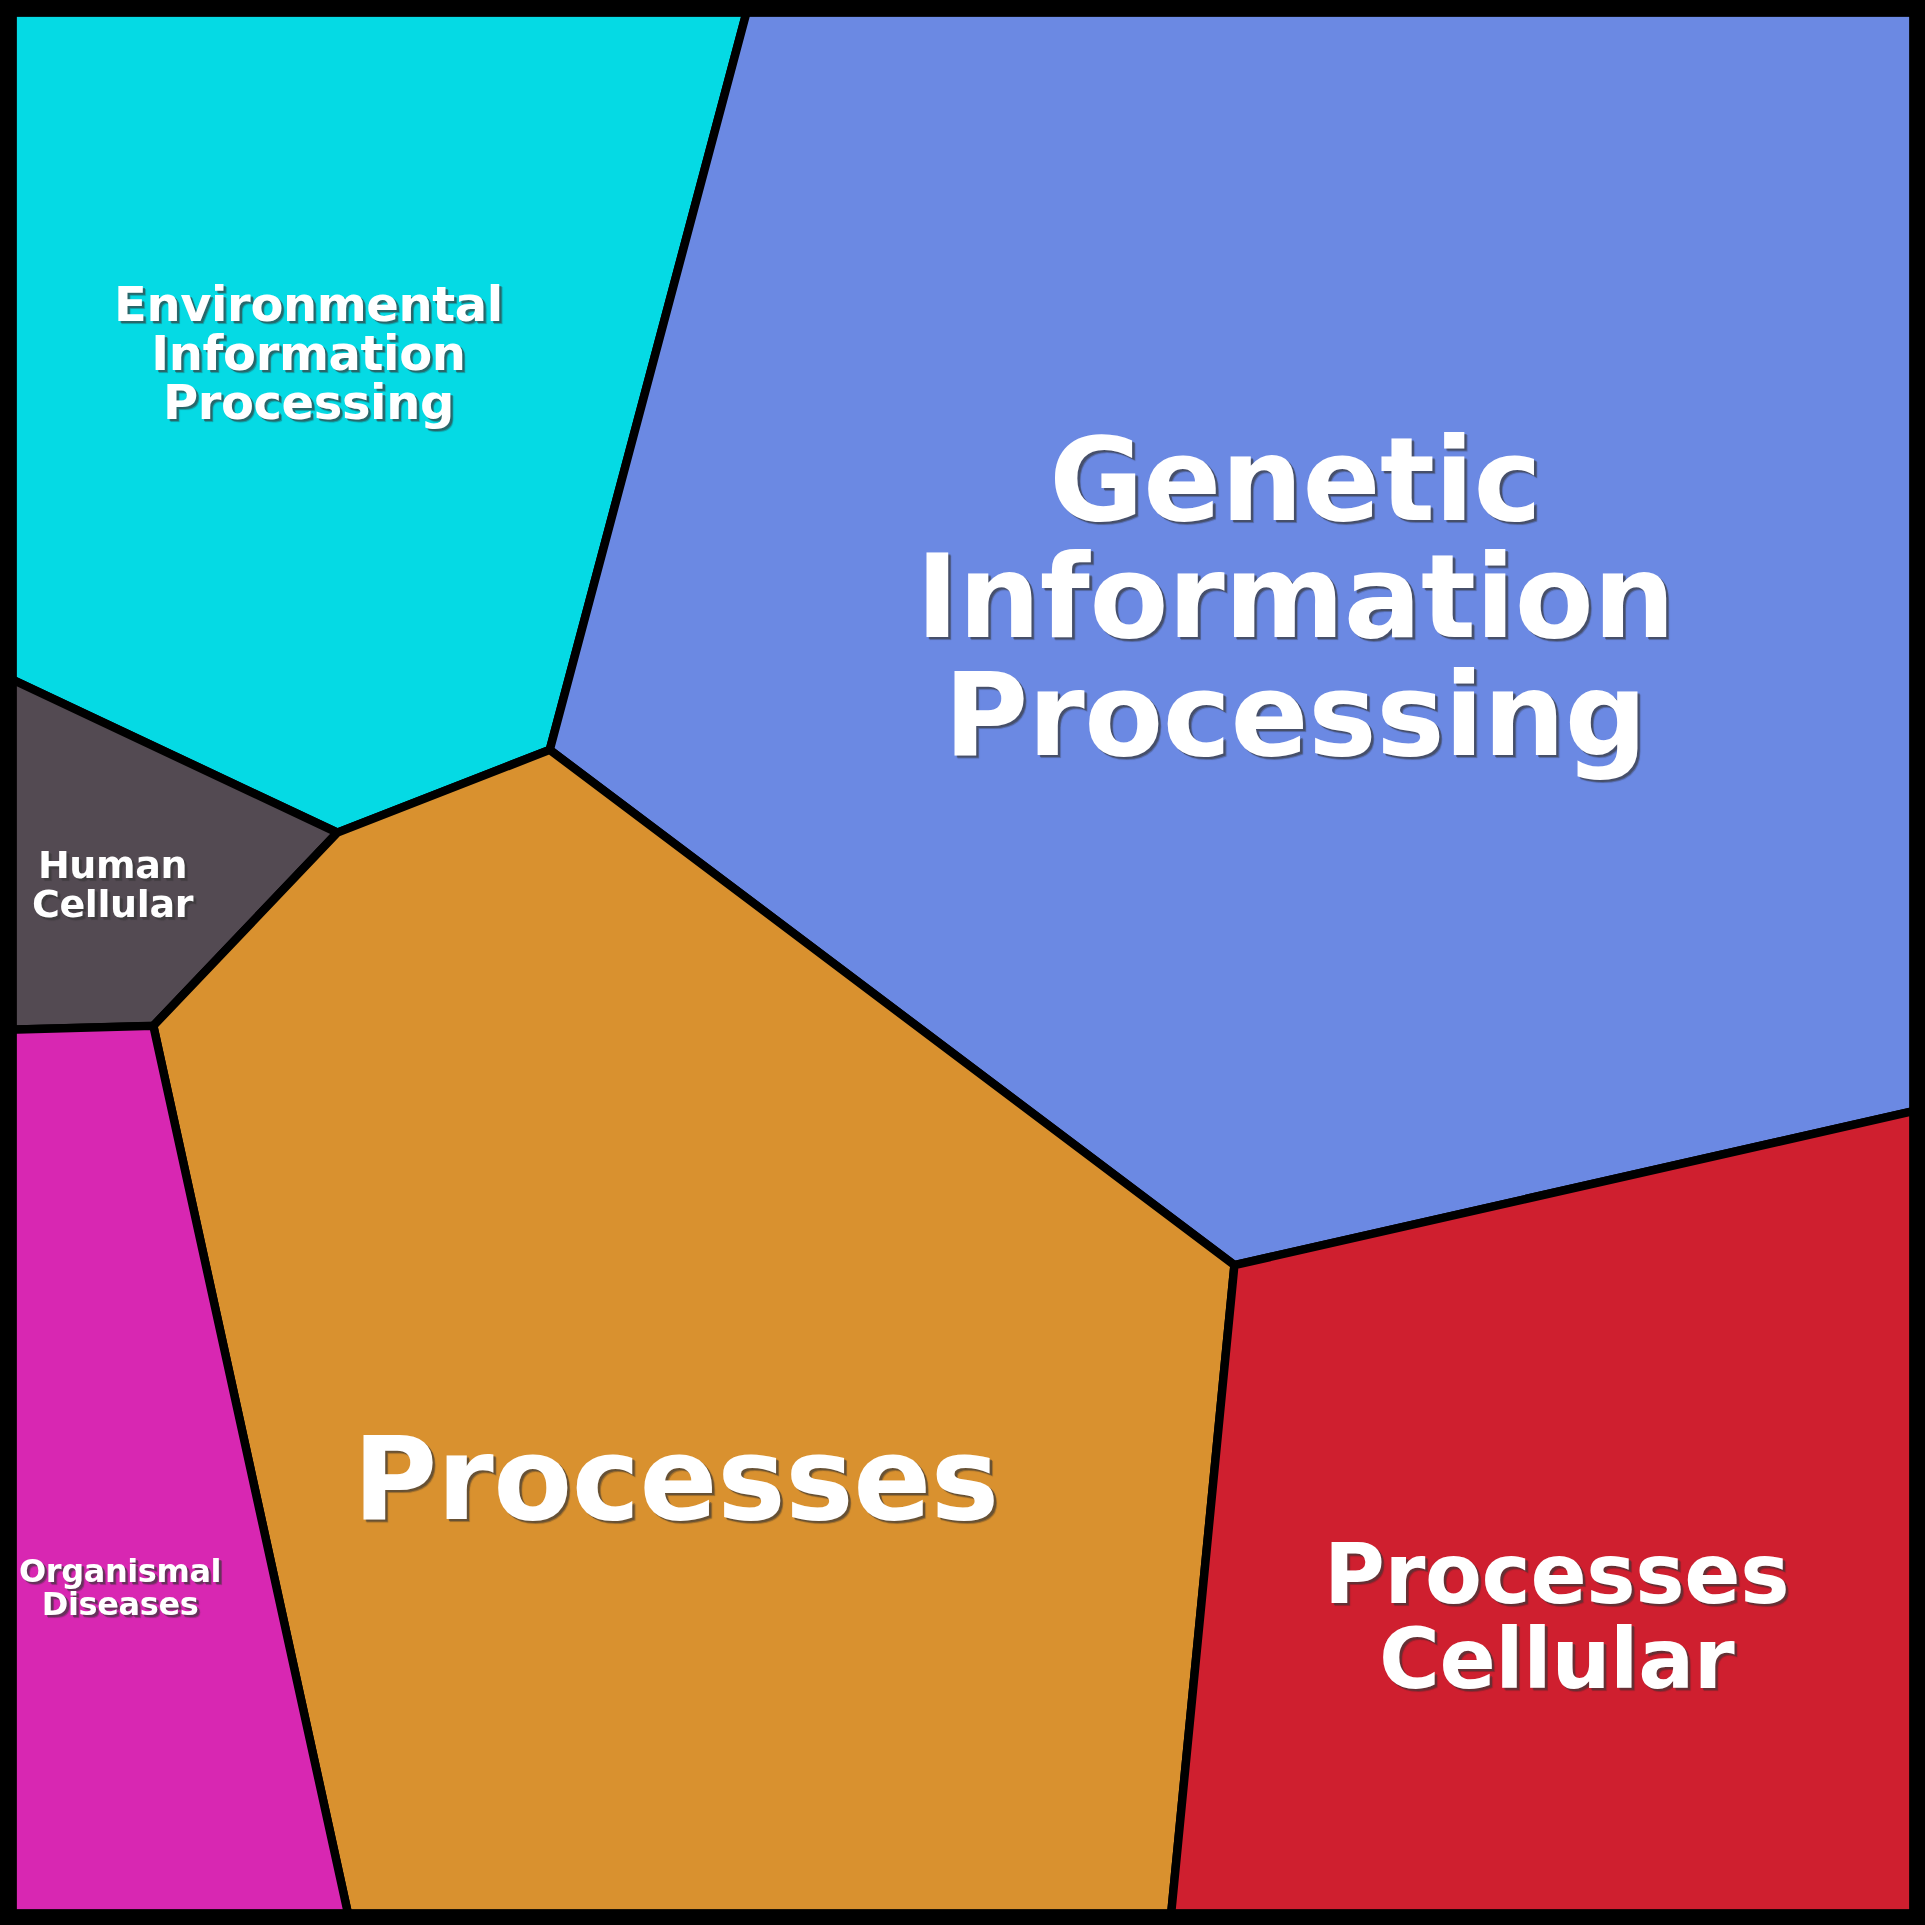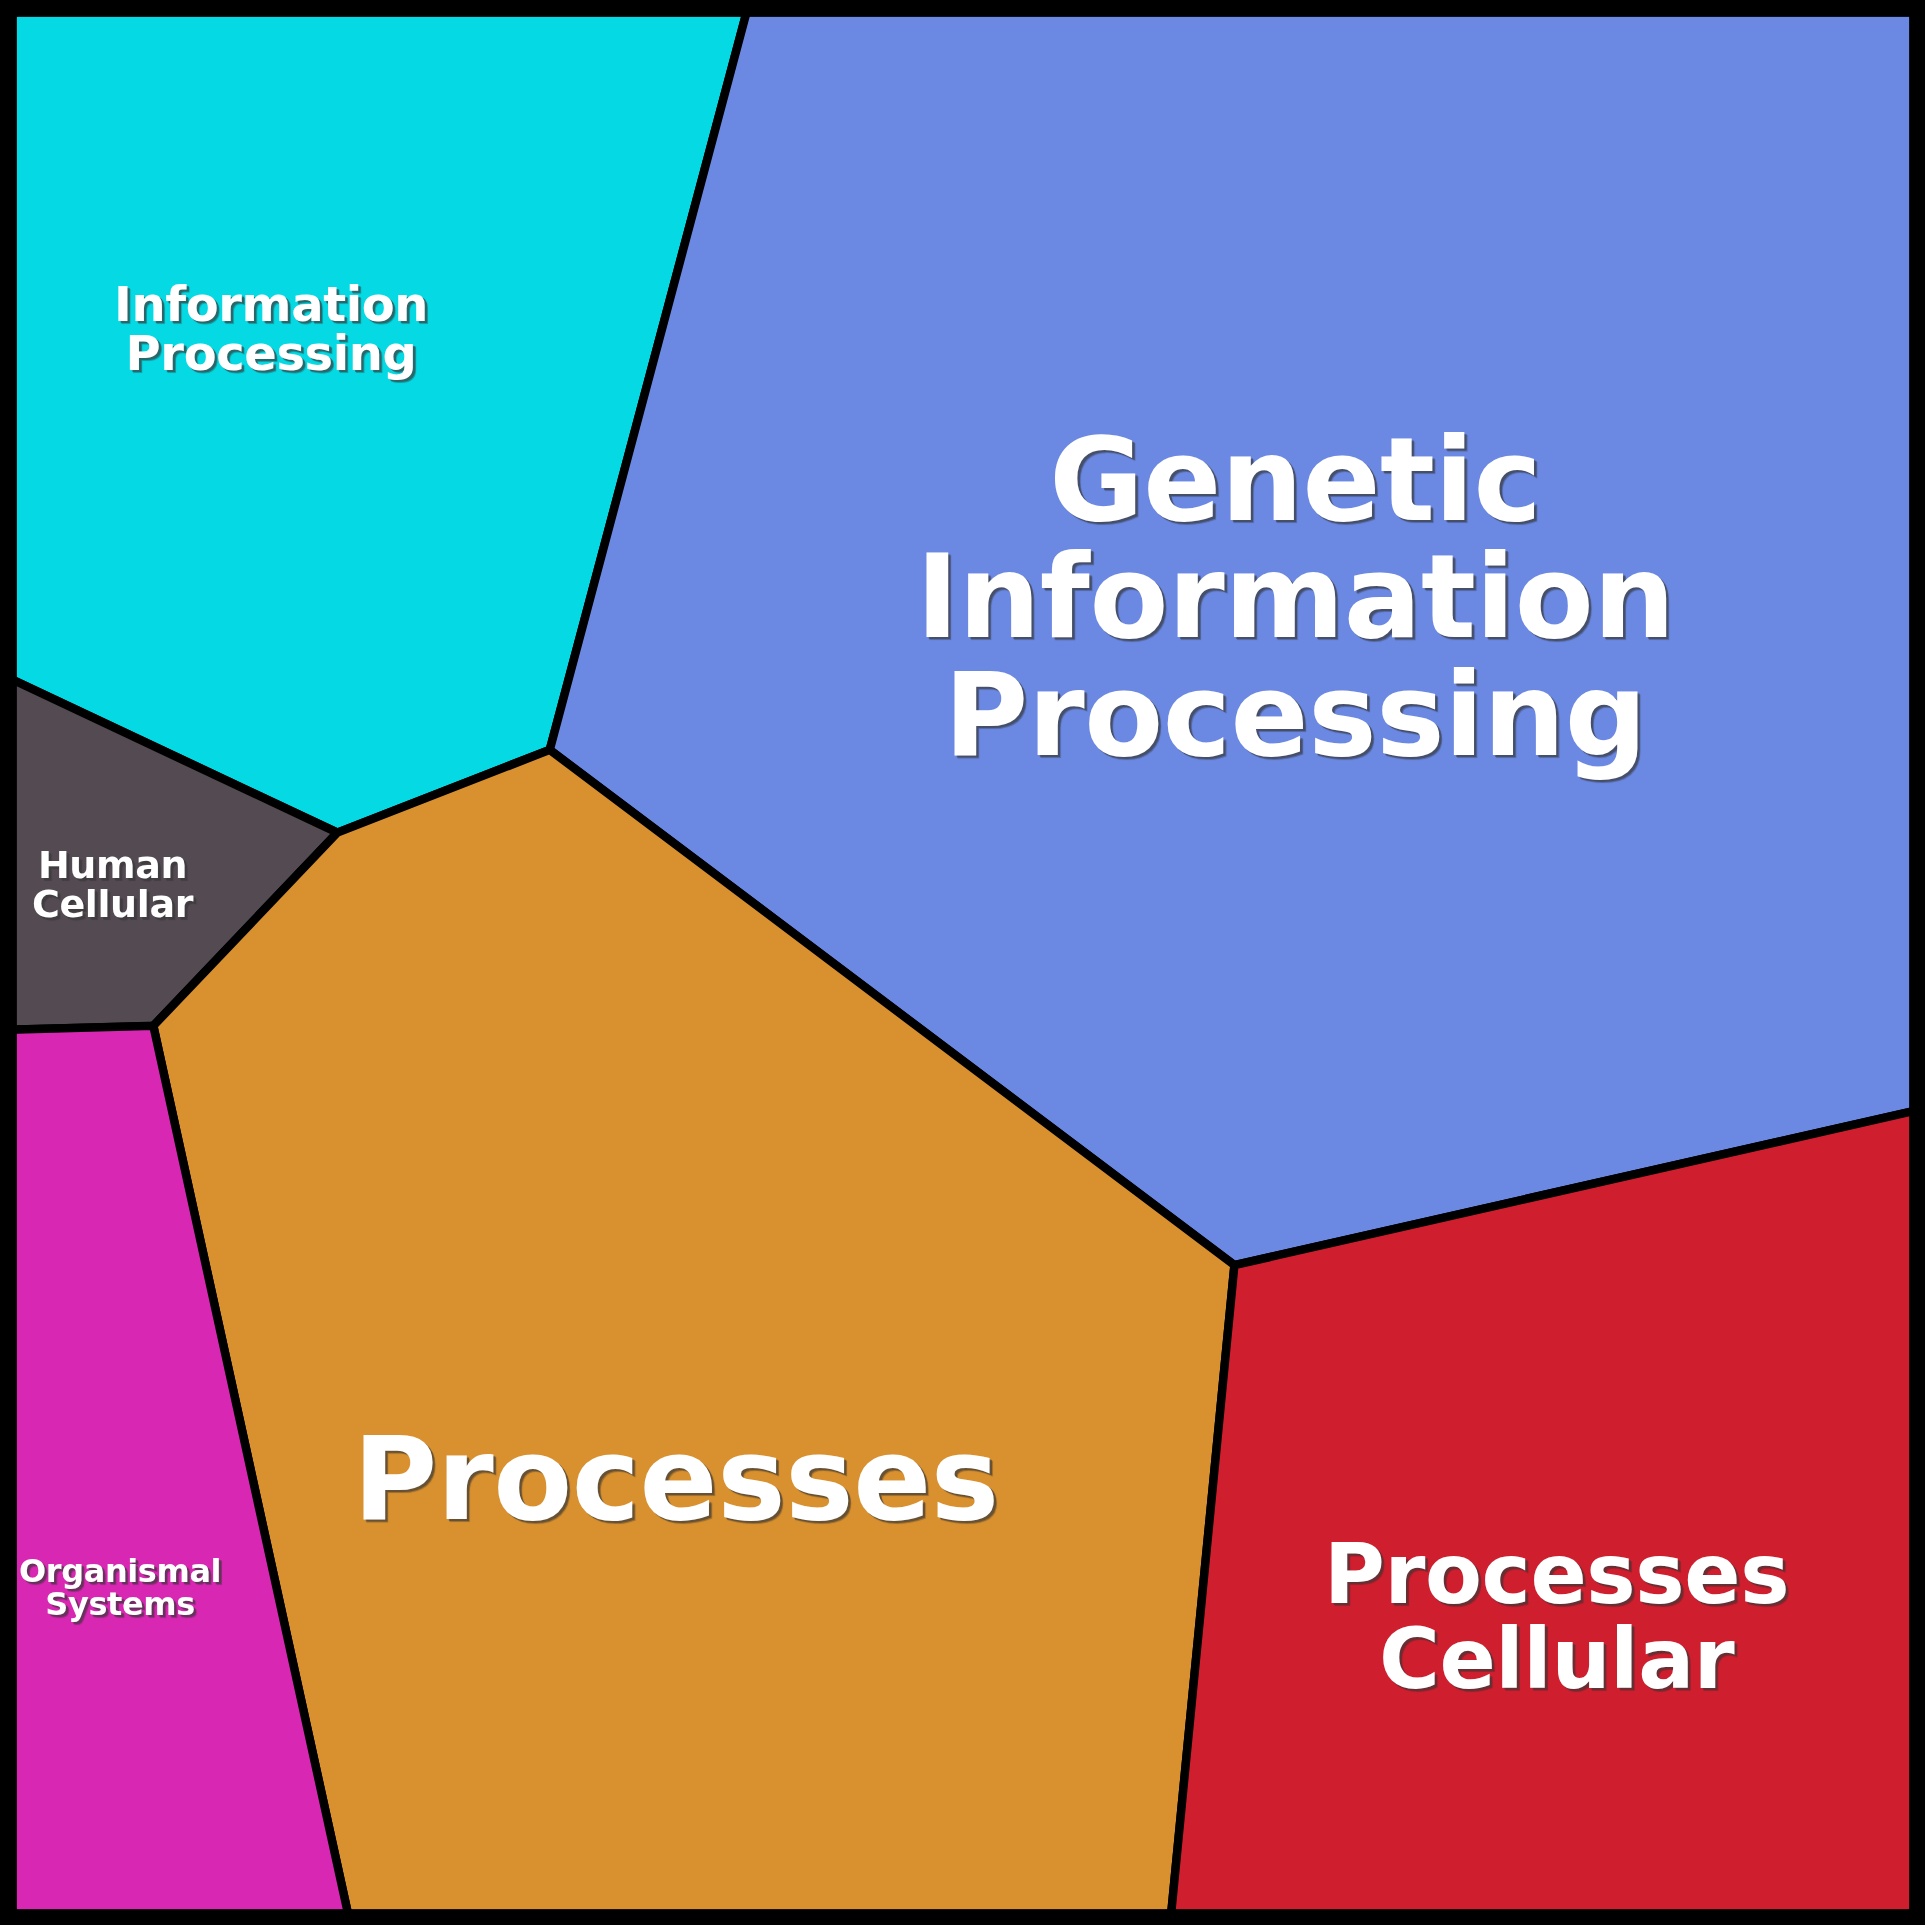--- a/index.html
+++ b/index.html
@@ -58,21 +58,21 @@
         <polygon class="cell-path" points="11,11 975,11 717,978 440,1086 11,884" fill="#05dae4"></polygon>
         <polygon class="cell-path" points="975,11 2501,11 2501,1448 1610,1650 717,978" fill="#6b89e3"></polygon>
         <polygon class="cell-path" points="11,884 440,1086 200,1338 11,1343" fill="#534a52"></polygon>
         <polygon class="cell-path" points="440,1086 717,978 1610,1650 1527,2501 455,2501 200,1338" fill="#d9912f"></polygon>
         <polygon class="cell-path" points="11,1343 200,1338 455,2501 11,2501" fill="#d827b2"></polygon>
         <polygon class="cell-path" points="1610,1650 2501,1448 2501,2501 1527,2501" fill="#cf1f2f"></polygon>
       </g>
     <rect class="frame-rect" x="11" y="11" width="2490" height="2490"></rect>
   </svg>
   <div id="labels-layer">
-      <div class="cell-label" style="font-size: 48px; left: 114px; top: 280px;"><span class="label-line">Information</span><span class="label-line">Processing</span></div>
+      <div class="cell-label" style="font-size: 48px; left: 114px; top: 280px;"><span class="label-line">Environmental</span><span class="label-line">Information</span><span class="label-line">Processing</span></div>
       <div class="cell-label" style="font-size: 115px; left: 916px; top: 422px;"><span class="label-line">Genetic</span><span class="label-line">Information</span><span class="label-line">Processing</span></div>
       <div class="cell-label" style="font-size: 38px; left: 32px; top: 846px;"><span class="label-line">Human</span><span class="label-line">Cellular</span></div>
       <div class="cell-label" style="font-size: 115px; left: 353px; top: 1421px;"><span class="label-line">Processes</span></div>
-      <div class="cell-label" style="font-size: 32px; left: 19px; top: 1555px;"><span class="label-line">Organismal</span><span class="label-line">Systems</span></div>
+      <div class="cell-label" style="font-size: 32px; left: 19px; top: 1555px;"><span class="label-line">Organismal</span><span class="label-line">Diseases</span></div>
       <div class="cell-label" style="font-size: 83px; left: 1324px; top: 1533px;"><span class="label-line">Processes</span><span class="label-line">Cellular</span></div>
     </div>
 </div>
 
 
 </body></html>

